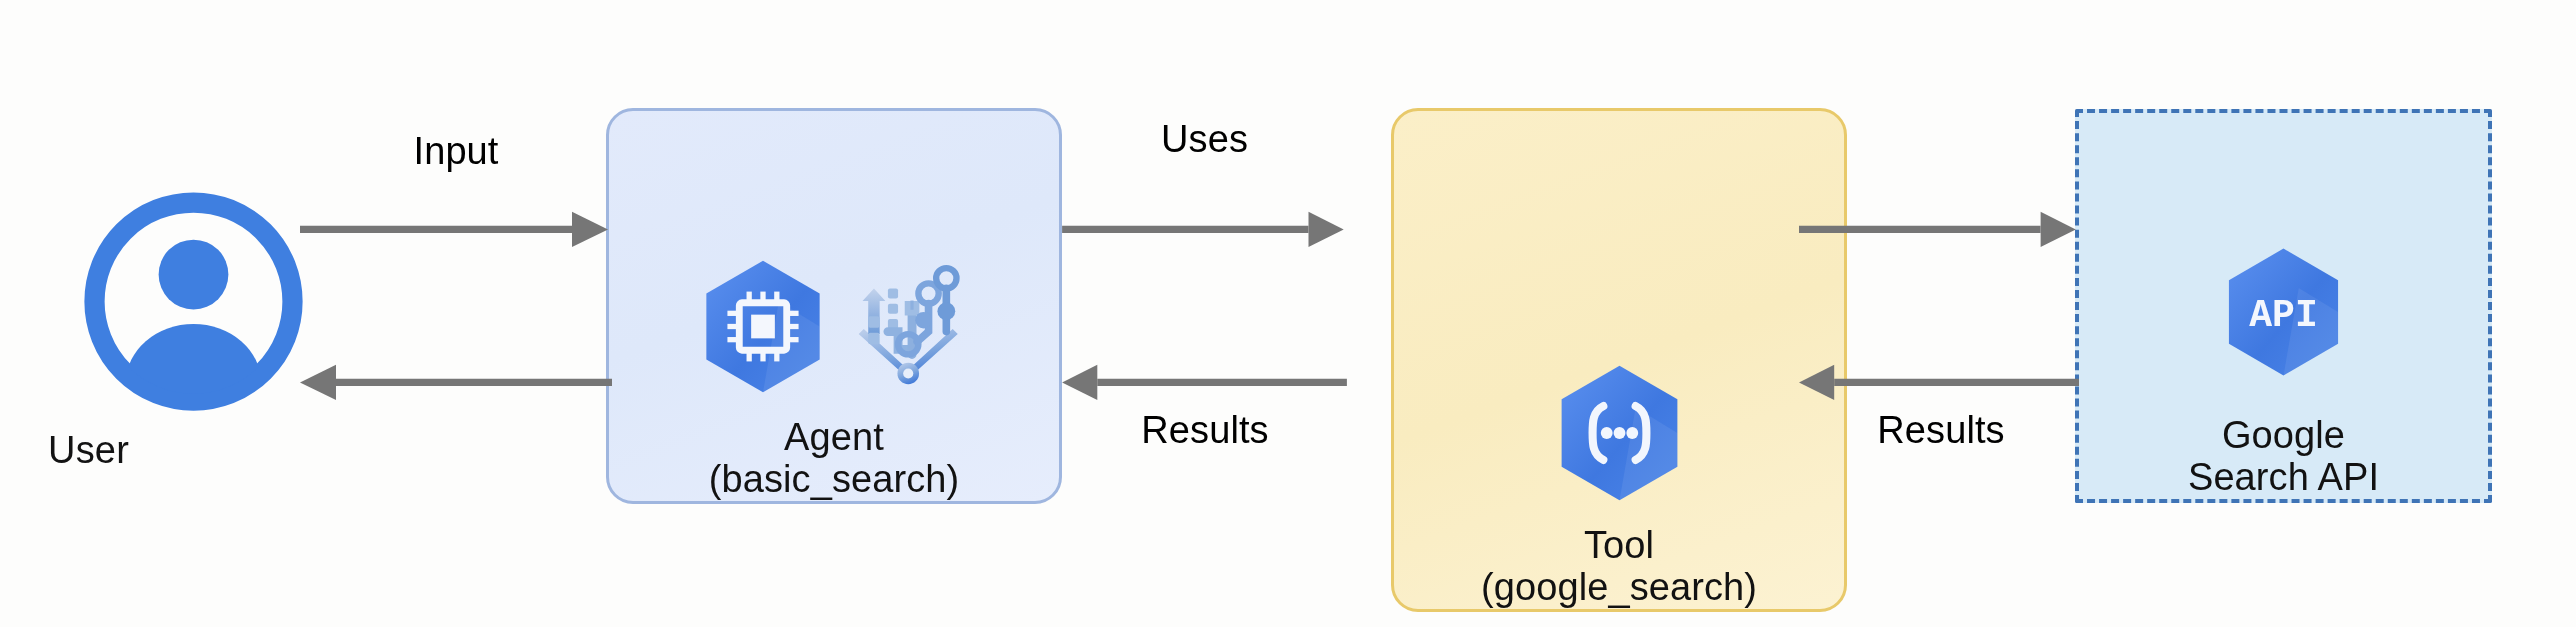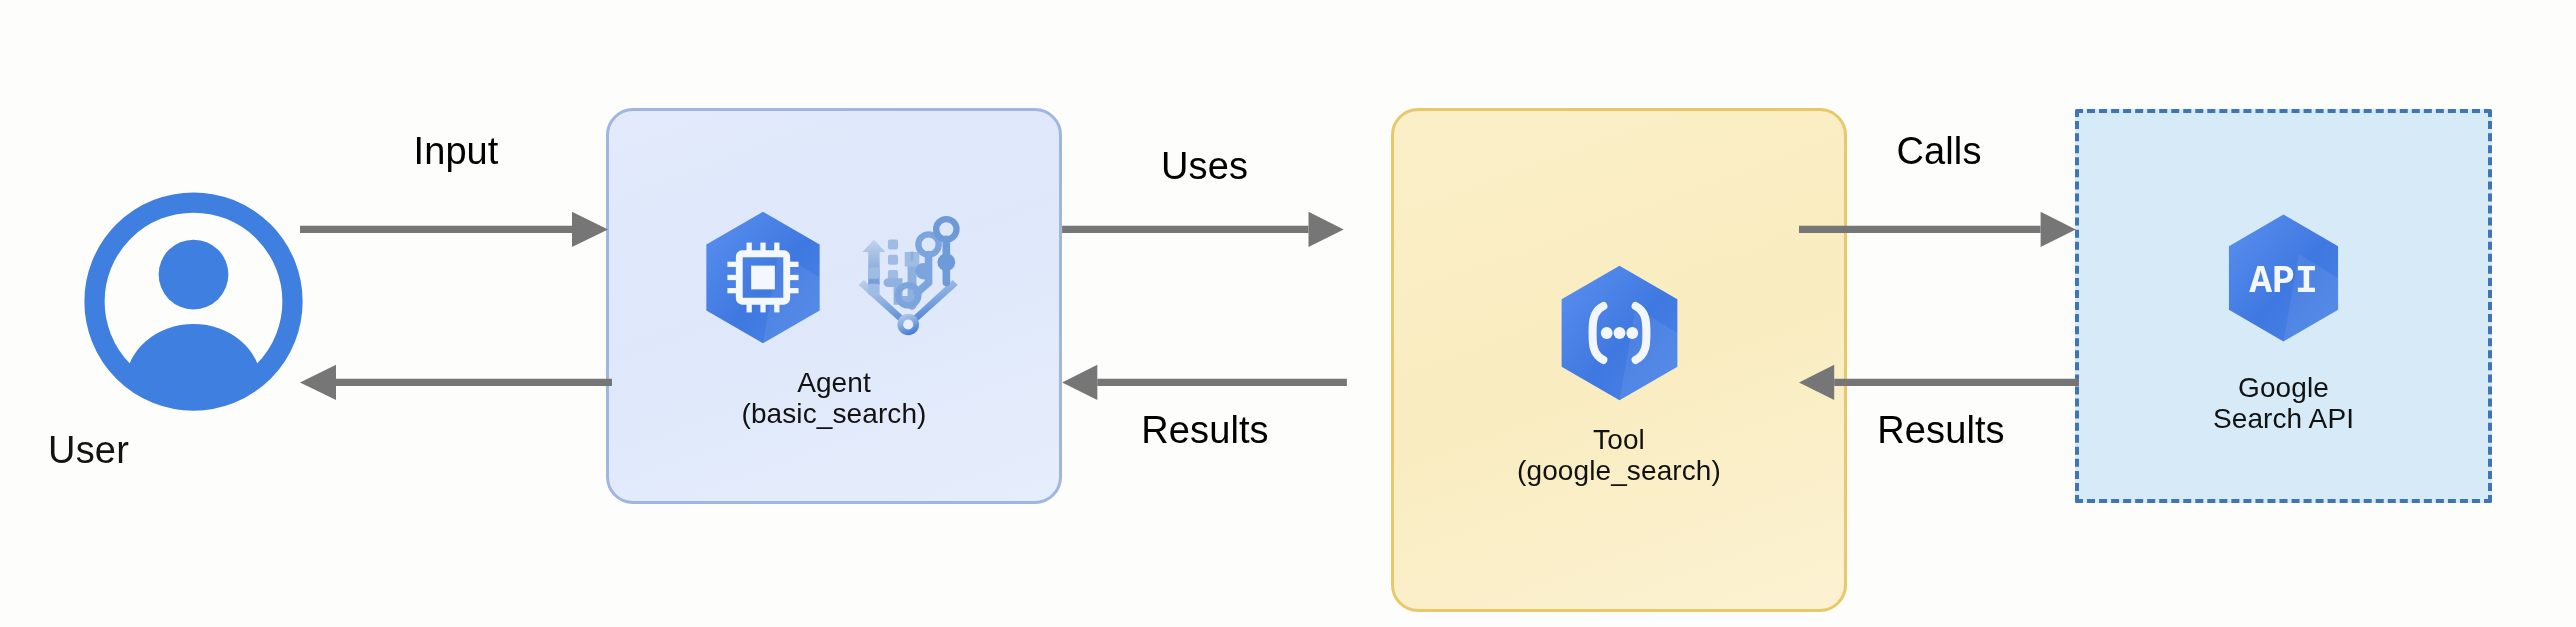--- a/index.html
+++ b/index.html
@@ -36,21 +36,21 @@
     letter-spacing: 0.2px;
   }
 
   
   .node-box {
     position: absolute;
     box-sizing: border-box;
     display: flex;
     flex-direction: column;
     align-items: center;
-    justify-content: center;
+    justify-content: flex-end;
   }
 
   #agent-box {
     left: 606px;
     top: 108px;
     width: 456px;
     height: 396px;
     background: linear-gradient(160deg, #e2eafb 0%, #dee8fa 45%, #e6edfc 100%);
     border: 3.2px solid #9fb6df;
     border-radius: 27px;
@@ -87,28 +87,28 @@
   #agent-box .icon-row { margin-top: 26px; }
   #tool-box  .icon-row { margin-top: 29px; }
   #api-box   .icon-row { margin-top: 34px; }
 
   .hex-icon { display: block; }
 
   
   .node-caption {
     text-align: center;
     color: #121212;
-    font-size: 28px;
+    font-size: 38px;
     line-height: 1.12;
     letter-spacing: 0.1px;
     white-space: pre-line;
   }
   #agent-caption { margin-top: 21px; }
   #tool-caption  { margin-top: 21px; }
-  #api-caption   { margin-top: 28px; }
+  #api-caption   { margin-top: 36px; }
 
   
   .arrow-svg {
     position: absolute;
     overflow: visible;
     pointer-events: none;
   }
   .arrow-line { stroke: #767676; stroke-width: 9; }
   .arrow-head { fill: #767676; }
 
@@ -274,33 +274,32 @@
 
   <svg class="arrow-svg" style="left:299px; top:356px;" width="314" height="56" viewBox="0 0 390 70">
     <line class="arrow-line" x1="45" y1="33" x2="390" y2="33"></line>
     <polygon class="arrow-head" points="45,11 0,33 45,55"></polygon>
   </svg>
 
   <svg class="arrow-svg" style="left:1061px; top:203px;" width="287" height="56" viewBox="0 0 356 70">
     <line class="arrow-line" x1="0" y1="33" x2="308" y2="33"></line>
     <polygon class="arrow-head" points="308,11 352,33 308,55"></polygon>
   </svg>
-  <div class="edge-label" style="left:1061px; top:145px; width:287px;">Uses</div>
+  <div class="edge-label" style="left:1061px; top:118px; width:287px;">Uses</div>
 
   <svg class="arrow-svg" style="left:1061px; top:356px;" width="287" height="56" viewBox="0 0 356 70">
     <line class="arrow-line" x1="44" y1="33" x2="356" y2="33"></line>
     <polygon class="arrow-head" points="44,11 0,33 44,55"></polygon>
   </svg>
   <div class="edge-label" style="left:1047px; top:409px; width:316px;">Results</div>
 
   <svg class="arrow-svg" style="left:1798px; top:203px;" width="282" height="56" viewBox="0 0 350 70">
     <line class="arrow-line" x1="0" y1="33" x2="302" y2="33"></line>
     <polygon class="arrow-head" points="302,11 346,33 302,55"></polygon>
   </svg>
-  <div class="edge-label" style="left:1798px; top:130px; width:282px;">Calls</div>
 
   <svg class="arrow-svg" style="left:1798px; top:356px;" width="282" height="56" viewBox="0 0 350 70">
     <line class="arrow-line" x1="44" y1="33" x2="350" y2="33"></line>
     <polygon class="arrow-head" points="44,11 0,33 44,55"></polygon>
   </svg>
   <div class="edge-label" style="left:1783px; top:409px; width:316px;">Results</div>
 
 </div>
 
 

